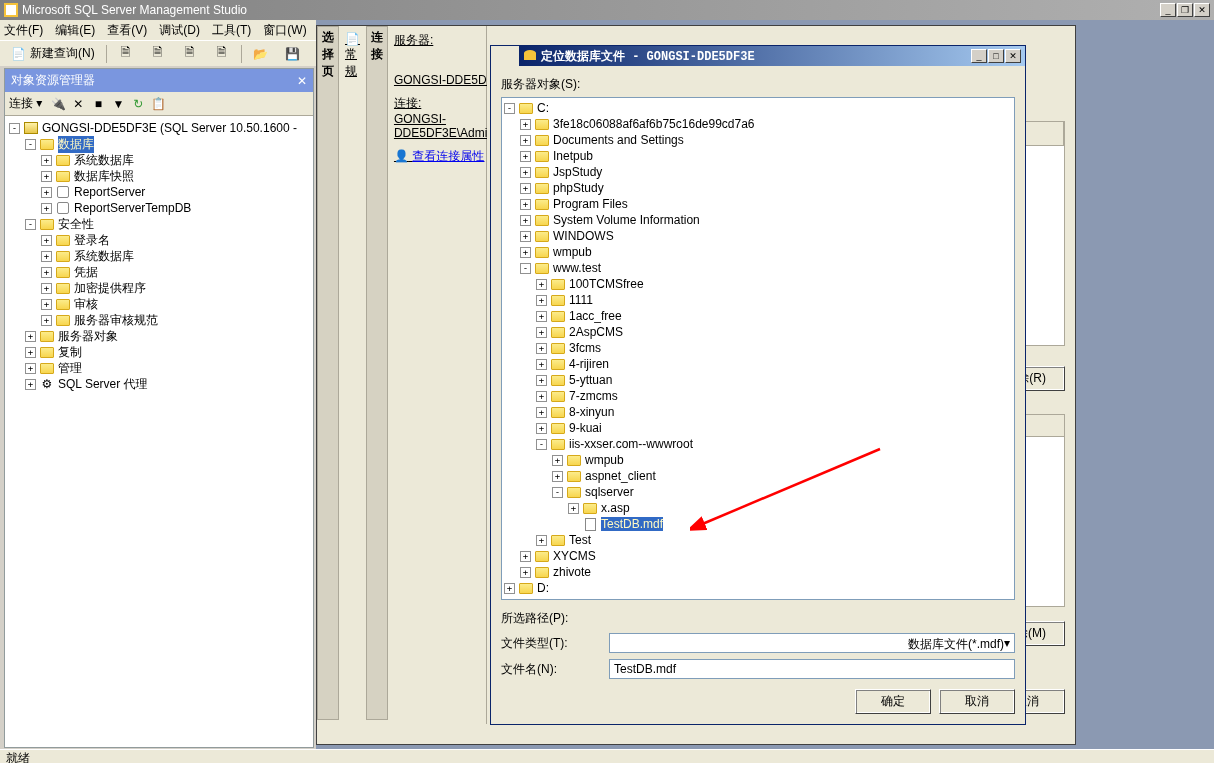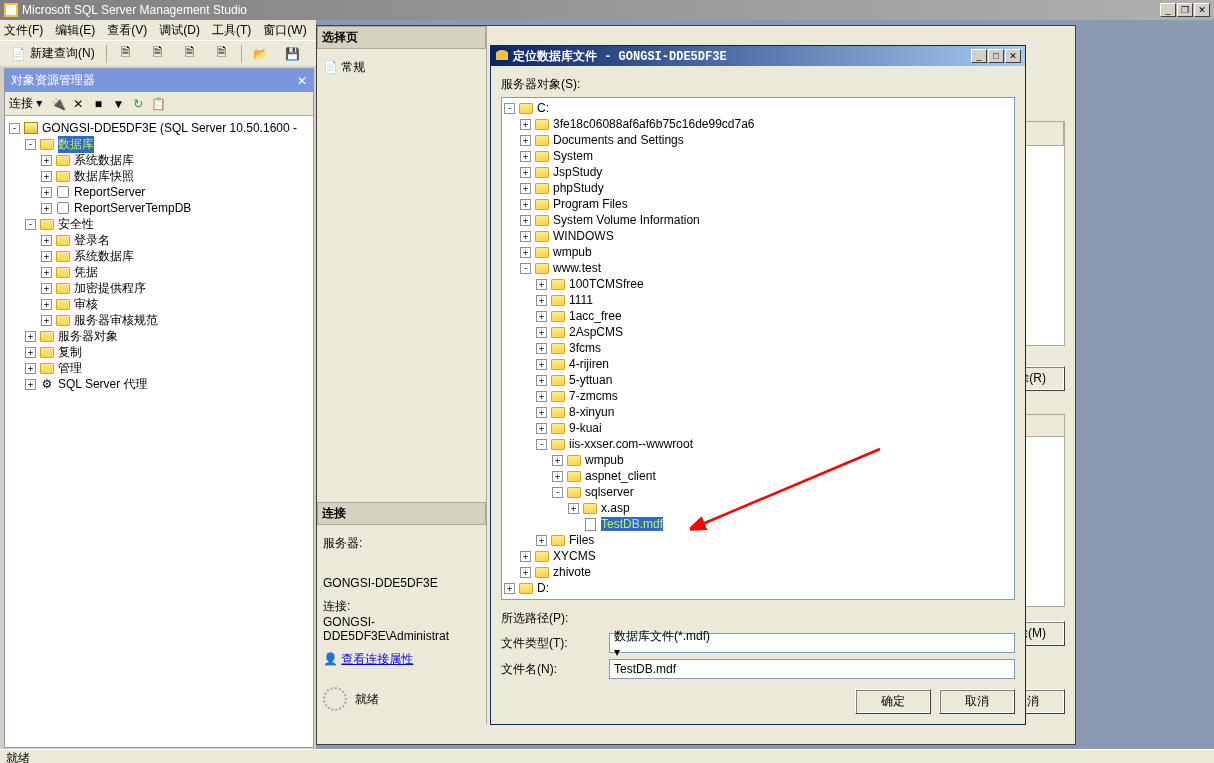--- a/index.html
+++ b/index.html
@@ -1,20 +1,20 @@
 <!DOCTYPE html>
 <html><head>
 <meta charset="utf-8">
 <style>
 * { box-sizing: border-box; margin: 0; padding: 0; font-family: "宋体", SimSun, sans-serif; font-size: 12px; }
 body { background: #d4d0c8; width: 1214px; height: 763px; overflow: hidden; position: relative; }
 
 .title-bar { height: 20px; background: linear-gradient(to right, #808080, #b0b0b0); color: #fff; display: flex; align-items: center; padding: 0 4px; font-family: "Courier New", monospace; }
 .title-bar .icon { width: 14px; height: 14px; margin-right: 4px; }
-.title-bar-active { background: linear-gradient(to right, #0a246a, #a6caf0); }
+.title-bar-active { background: linear-gradient(to right, #0a246a, #a6caf0); margin-left: 28px; }
 .title-bar-btns { margin-left: auto; display: flex; gap: 1px; }
 .title-bar-btn { width: 16px; height: 14px; background: #d4d0c8; border: 1px solid #fff; border-right-color: #404040; border-bottom-color: #404040; font-size: 9px; display: flex; align-items: center; justify-content: center; color: #000; cursor: pointer; }
 
 .menu-bar { height: 20px; background: #ece9d8; display: flex; align-items: center; padding: 0 4px; gap: 12px; }
 .menu-item { cursor: pointer; }
 
 .toolbar { height: 26px; background: #ece9d8; display: flex; align-items: center; padding: 2px 4px; gap: 2px; border-top: 1px solid #fff; }
 .tb-btn { padding: 2px 6px; border: 1px solid transparent; cursor: pointer; display: flex; align-items: center; gap: 3px; }
 .tb-sep { width: 1px; height: 18px; background: #aca899; margin: 0 2px; }
 .tb-icon { width: 16px; height: 16px; display: inline-flex; align-items: center; justify-content: center; }
@@ -33,40 +33,40 @@
 .folder-icon { background: linear-gradient(#fcec8a, #f7d54e); border: 1px solid #d6a91a; border-radius: 1px; width: 14px; height: 11px; }
 .db-icon { background: #fff; border: 1px solid #888; width: 12px; height: 12px; border-radius: 2px; }
 .server-icon { background: linear-gradient(#fff2a8, #e6c64a); width: 14px; height: 12px; border: 1px solid #aa8a00; }
 .file-icon { background: #fff; border: 1px solid #888; width: 11px; height: 13px; }
 
 .main-area { position: absolute; left: 316px; top: 20px; right: 0; bottom: 14px; background: #8b99b2; }
 
 
 .dialog-attach { position: absolute; left: 0px; top: 5px; width: 760px; height: 720px; background: #ece9d8; border: 1px solid #404040; }
 .dialog-attach .body { display: flex; height: calc(100% - 20px); }
-.attach-left { width: 170px; border-right: 1px solid #aca899; background: #ece9d8; display: flex; flex-direction: column; }
-.attach-left-section { padding: 6px; }
+.attach-left { width: 170px; border-right: 1px solid #aca899; background: #ece9d8; display: flex; flex-direction: row; }
+.attach-left-section { padding: 6px; text-decoration: underline; }
 .attach-left-hdr { background: #d6d2c2; border: 1px solid #aca899; padding: 2px 4px; font-weight: bold; margin-bottom: 4px; }
 .attach-left .link { color: #0000ee; text-decoration: underline; cursor: pointer; }
 .attach-right { flex: 1; padding: 10px; background: #ece9d8; position: relative; }
 .grid-head { display: flex; background: #ece9d8; border: 1px solid #aca899; }
 .grid-head div { padding: 3px 6px; border-right: 1px solid #aca899; background: #ece9d8; }
 .grid-body { background: #fff; border: 1px solid #aca899; border-top: none; height: 200px; }
 .attach-btns { display: flex; gap: 8px; justify-content: flex-end; margin-top: 8px; }
 .win-btn { padding: 3px 18px; background: #ece9d8; border: 1px solid #404040; border-top-color: #fff; border-left-color: #fff; box-shadow: 1px 1px 0 #808080 inset, -1px -1px 0 #fff inset; cursor: pointer; min-width: 76px; text-align: center; }
 
 
 .dialog-locate { position: absolute; left: 490px; top: 45px; width: 536px; height: 680px; background: #ece9d8; border: 1px solid #0a246a; z-index: 10; }
 .dialog-locate .body { padding: 10px; height: calc(100% - 20px); display: flex; flex-direction: column; }
 .file-tree-box { flex: 1; background: #fff; border: 1px solid #7f9db9; overflow: auto; padding: 2px; margin-bottom: 10px; }
 .form-row { display: flex; align-items: center; margin-bottom: 6px; gap: 8px; }
 .form-row label { width: 100px; }
 .form-row .field { flex: 1; background: #fff; border: 1px solid #7f9db9; padding: 2px 4px; height: 20px; }
 .form-row .field-ro { background: #ece9d8; }
-.selected { background: #316ac5; color: #bef264; }
+.selected { background: #316ac5; color: #fef9c3; }
 
 .status-bar { position: absolute; left: 0; bottom: 0; right: 0; height: 14px; background: #ece9d8; padding: 0 6px; font-size: 11px; border-top: 1px solid #fff; }
 
 .arrow { position: absolute; pointer-events: none; z-index: 20; }
 
 .progress-spin { width: 24px; height: 24px; border-radius: 50%; border: 2px dotted #aaa; display: inline-block; }
 </style>
 </head>
 <body>
 
@@ -351,21 +351,21 @@
           <span class="tn-icon">
             <span class="folder-icon"></span>
           </span>
           <span>Documents and Settings</span>
         </div>
       <div class="tree-node" style="padding-left:16px;">
           <span class="tn-toggle">+</span>
           <span class="tn-icon">
             <span class="folder-icon"></span>
           </span>
-          <span>System</span>
+          <span>Inetpub</span>
         </div>
       <div class="tree-node" style="padding-left:16px;">
           <span class="tn-toggle">+</span>
           <span class="tn-icon">
             <span class="folder-icon"></span>
           </span>
           <span>JspStudy</span>
         </div>
       <div class="tree-node" style="padding-left:16px;">
           <span class="tn-toggle">+</span>
@@ -519,21 +519,21 @@
           <span class="tn-icon">
             <span class="file-icon"></span>
           </span>
           <span class="selected">TestDB.mdf</span>
         </div>
       <div class="tree-node" style="padding-left:32px;">
           <span class="tn-toggle">+</span>
           <span class="tn-icon">
             <span class="folder-icon"></span>
           </span>
-          <span>Files</span>
+          <span>Test</span>
         </div>
       <div class="tree-node" style="padding-left:16px;">
           <span class="tn-toggle">+</span>
           <span class="tn-icon">
             <span class="folder-icon"></span>
           </span>
           <span>XYCMS</span>
         </div>
       <div class="tree-node" style="padding-left:16px;">
           <span class="tn-toggle">+</span>
@@ -548,21 +548,21 @@
             <span class="folder-icon"></span>
           </span>
           <span>D:</span>
         </div>
     </div>
     <div class="form-row">
       <label>所选路径(P):</label>
     </div>
     <div class="form-row">
       <label>文件类型(T):</label>
-      <div class="field" style="display:flex;justify-content:center;flex-direction:column;">
+      <div class="field" style="display:flex;justify-content:flex-end;">
           <span>数据库文件(*.mdf)</span>
           <span>▾</span>
         </div>
     </div>
     <div class="form-row">
       <label>文件名(N):</label>
       <input class="field" value="TestDB.mdf" style="">
     </div>
     <div class="attach-btns" style="margin-top:4px;">
       <div class="win-btn">确定</div>

